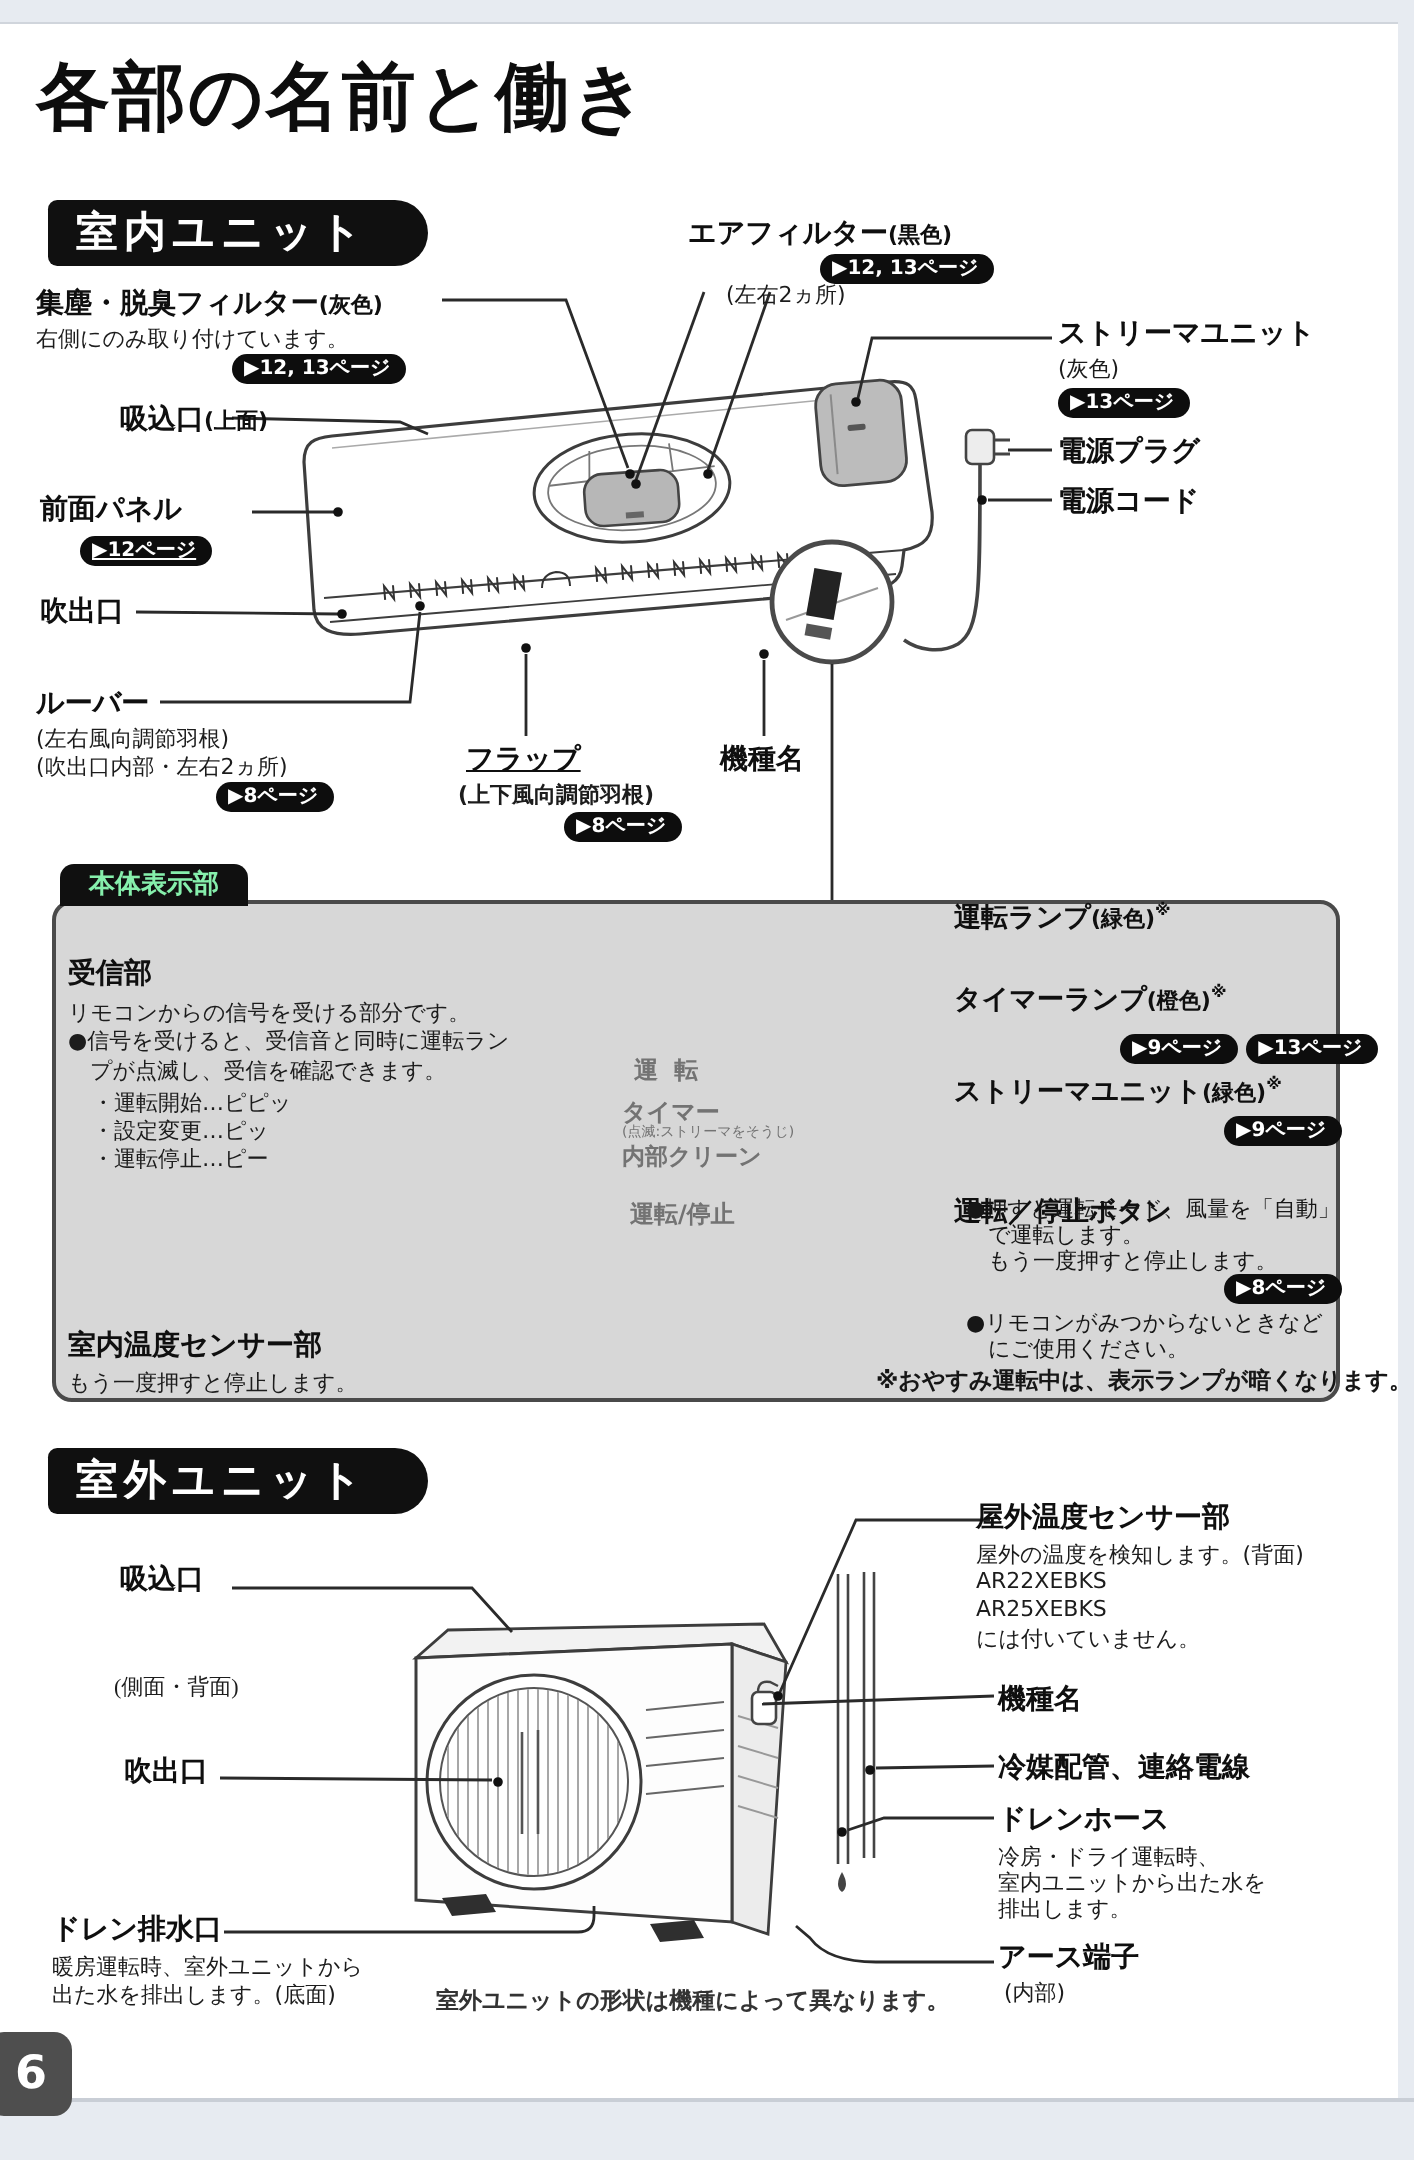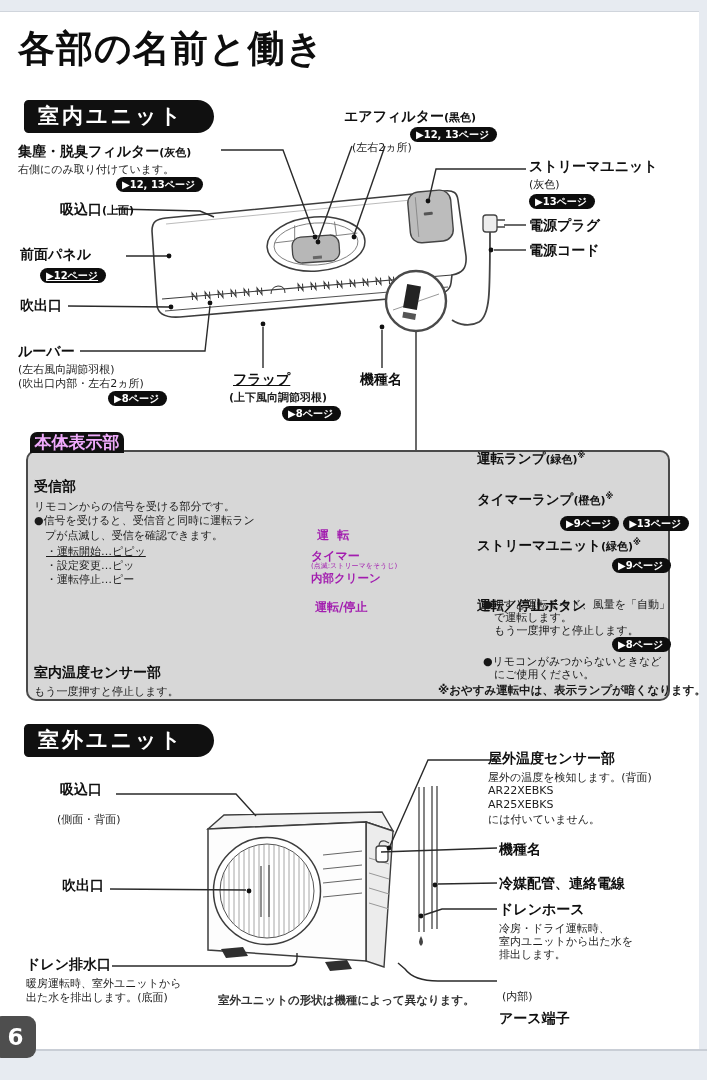--- a/index.html
+++ b/index.html
@@ -15,24 +15,24 @@
   .lbl .paren{font-size:11px;font-weight:bold;}
   .sm{position:absolute;font-size:11px;color:#1c1c1c;white-space:nowrap;}
   .smb{position:absolute;font-size:11px;font-weight:bold;color:#1c1c1c;white-space:nowrap;}
   .badge{position:absolute;background:#0d0d0d;color:#fff;font-size:10px;font-weight:bold;
          line-height:13px;padding:1px 8px 1px 6px;border-radius:9px;white-space:nowrap;}
   .badge2{display:inline-block;background:#0d0d0d;color:#fff;font-size:10px;font-weight:bold;
          line-height:13px;padding:1px 8px 1px 6px;border-radius:9px;white-space:nowrap;margin-left:4px;}
   #dispbox{position:absolute;left:26px;top:450px;width:640px;height:247px;background:#d7d7d7;
            border:2.5px solid #4a4a4a;border-radius:10px;}
   #disptab{position:absolute;left:30px;top:432px;width:94px;height:21px;background:#101010;
-           color:#f0abfc;font-size:17px;font-weight:bold;text-align:center;line-height:21px;
+           color:#86efac;font-size:13px;font-weight:bold;text-align:center;line-height:21px;
            border-radius:7px 7px 0 0;z-index:3;}
   .hang{white-space:normal;padding-left:11px;text-indent:-11px;width:219px;line-height:14.5px;}
-  .panel-t{position:absolute;font-size:12px;font-weight:600;color:#a21caf;white-space:nowrap;}
+  .panel-t{position:absolute;font-size:12px;font-weight:600;color:#737373;white-space:nowrap;}
   .lamp{position:absolute;font-weight:bold;font-size:13.5px;color:#0f0f0f;white-space:nowrap;}
   .lamp .paren{font-size:11px;}
   .lamp sup{font-size:8px;}
   .bullet{position:absolute;font-size:11px;color:#161616;white-space:nowrap;}
   #note{position:absolute;left:438px;top:683px;font-size:11.5px;font-weight:bold;color:#161616;}
   #caption{position:absolute;left:218px;top:993px;font-size:11.5px;font-weight:bold;color:#333;}
   #pagetab{position:absolute;left:-7px;top:1016px;width:41px;height:42px;background:#4e4e4e;
            border-radius:9px;color:#fff;font-size:23px;font-weight:bold;text-align:center;
            line-height:42px;padding-left:2px;z-index:4;}
   svg{position:absolute;left:0;top:0;z-index:1;}
@@ -207,21 +207,21 @@
   <div class="strip" style="left:0;top:1049px;width:707px;height:31px;border-top:2px solid #c9ced6;"></div>
 
   <div id="title" class="abs">各部の名前と働き</div>
   <div class="pill" style="left:24px;top:100px;">室内ユニット</div>
 
   <div class="lbl" style="left:18px;top:143px;text-align:right;"><span>集塵・脱臭フィルター</span><span class="paren">(灰色)</span></div>
   <div class="sm" style="left:18px;top:162px;">右側にのみ取り付けています。</div>
   <div class="badge" style="left:116px;top:177px;">▶12, 13ページ</div>
 
   <div class="lbl" style="left:344px;top:108px;"><span>エアフィルター</span><span class="paren">(黒色)</span></div>
-  <div class="sm" style="left:352px;top:129px;margin-top:11px;">(左右2ヵ所)</div>
+  <div class="sm" style="left:363px;top:129px;margin-top:11px;">(左右2ヵ所)</div>
   <div class="badge" style="left:410px;top:127px;">▶12, 13ページ</div>
 
   <div class="lbl" style="left:529px;top:158px;">ストリーマユニット</div>
   <div class="sm" style="left:529px;top:177px;">(灰色)</div>
   <div class="badge" style="left:529px;top:194px;">▶13ページ</div>
 
   <div class="lbl" style="left:529px;top:217px;">電源プラグ</div>
   <div class="lbl" style="left:529px;top:242px;">電源コード</div>
 
   <div class="lbl" style="left:60px;top:201px;"><span>吸込口</span><span class="paren">(上面)</span></div>
@@ -241,21 +241,21 @@
   <div class="badge" style="left:282px;top:406px;">▶8ページ</div>
 
   <div class="lbl" style="left:360px;top:371px;">機種名</div>
 
   <div id="dispbox"></div>
   <div id="disptab">本体表示部</div>
 
   <div class="lbl" style="left:34px;top:478px;">受信部</div>
   <div class="sm" style="left:34px;top:499px;">リモコンからの信号を受ける部分です。</div>
   <div class="sm hang" style="left:34px;top:514px;">●信号を受けると、受信音と同時に運転ランプが点滅し、受信を確認できます。</div>
-  <div class="sm" style="left:46px;top:544px;text-decoration:underline;">・運転開始…ピピッ</div>
+  <div class="sm" style="left:46px;top:544px;">・運転開始…ピピッ</div>
   <div class="sm" style="left:46px;top:558px;">・設定変更…ピッ</div>
   <div class="sm" style="left:46px;top:572px;">・運転停止…ピー</div>
 
   <div class="lbl" style="left:34px;top:664px;">室内温度センサー部</div>
   <div class="sm" style="left:34px;top:684px;">もう一度押すと停止します。</div>
 
   <div class="panel-t" style="left:317px;top:527px;letter-spacing:2px;">運 転</div>
   <div class="panel-t" style="left:311px;top:548px;">タイマー</div>
   <div class="panel-t" style="left:311px;top:561px;font-size:7px;font-weight:normal;">(点滅:ストリーマをそうじ)</div>
   <div class="panel-t" style="left:311px;top:571px;font-size:11.5px;">内部クリーン</div>
@@ -271,21 +271,21 @@
   <div class="bullet" style="left:494px;top:610px;">で運転します。</div>
   <div class="bullet" style="left:494px;top:623px;">もう一度押すと停止します。</div>
   <div class="badge" style="left:612px;top:637px;">▶8ページ</div>
   <div class="bullet" style="left:483px;top:654px;">●リモコンがみつからないときなど</div>
   <div class="bullet" style="left:494px;top:667px;">にご使用ください。</div>
   <div id="note">※おやすみ運転中は、表示ランプが暗くなります。</div>
 
   <div class="pill" style="left:24px;top:724px;">室外ユニット</div>
 
   <div class="lbl" style="left:60px;top:781px;">吸込口</div>
-  <div class="sm" style="left:57px;top:812px;">(側面・背面)</div>
+  <div class="sm" style="left:57px;top:836px;font-family:Liberation Serif, serif;">(側面・背面)</div>
 
   <div class="lbl" style="left:62px;top:877px;">吹出口</div>
 
   <div class="lbl" style="left:26px;top:956px;">ドレン排水口</div>
   <div class="sm" style="left:26px;top:976px;">暖房運転時、室外ユニットから</div>
   <div class="sm" style="left:26px;top:990px;">出た水を排出します。(底面)</div>
 
   <div id="caption">室外ユニットの形状は機種によって異なります。</div>
 
   <div class="lamp" style="left:488px;top:750px;font-size:14px;">屋外温度センサー部</div>
@@ -295,17 +295,17 @@
   <div class="sm" style="left:488px;top:812px;">には付いていません。</div>
 
   <div class="lamp" style="left:499px;top:841px;font-size:14px;">機種名</div>
   <div class="lamp" style="left:499px;top:875px;font-size:14px;">冷媒配管、連絡電線</div>
 
   <div class="lamp" style="left:499px;top:901px;font-size:14px;">ドレンホース</div>
   <div class="sm" style="left:499px;top:921px;">冷房・ドライ運転時、</div>
   <div class="sm" style="left:499px;top:934px;">室内ユニットから出た水を</div>
   <div class="sm" style="left:499px;top:947px;">排出します。</div>
 
-  <div class="lamp" style="left:499px;top:1010px;font-size:14px;">アース端子</div>
+  <div class="lamp" style="left:499px;top:970px;font-size:14px;">アース端子</div>
   <div class="sm" style="left:502px;top:989px;">(内部)</div>
 
   <div id="pagetab">6</div>
 </div>
 
 </body></html>

